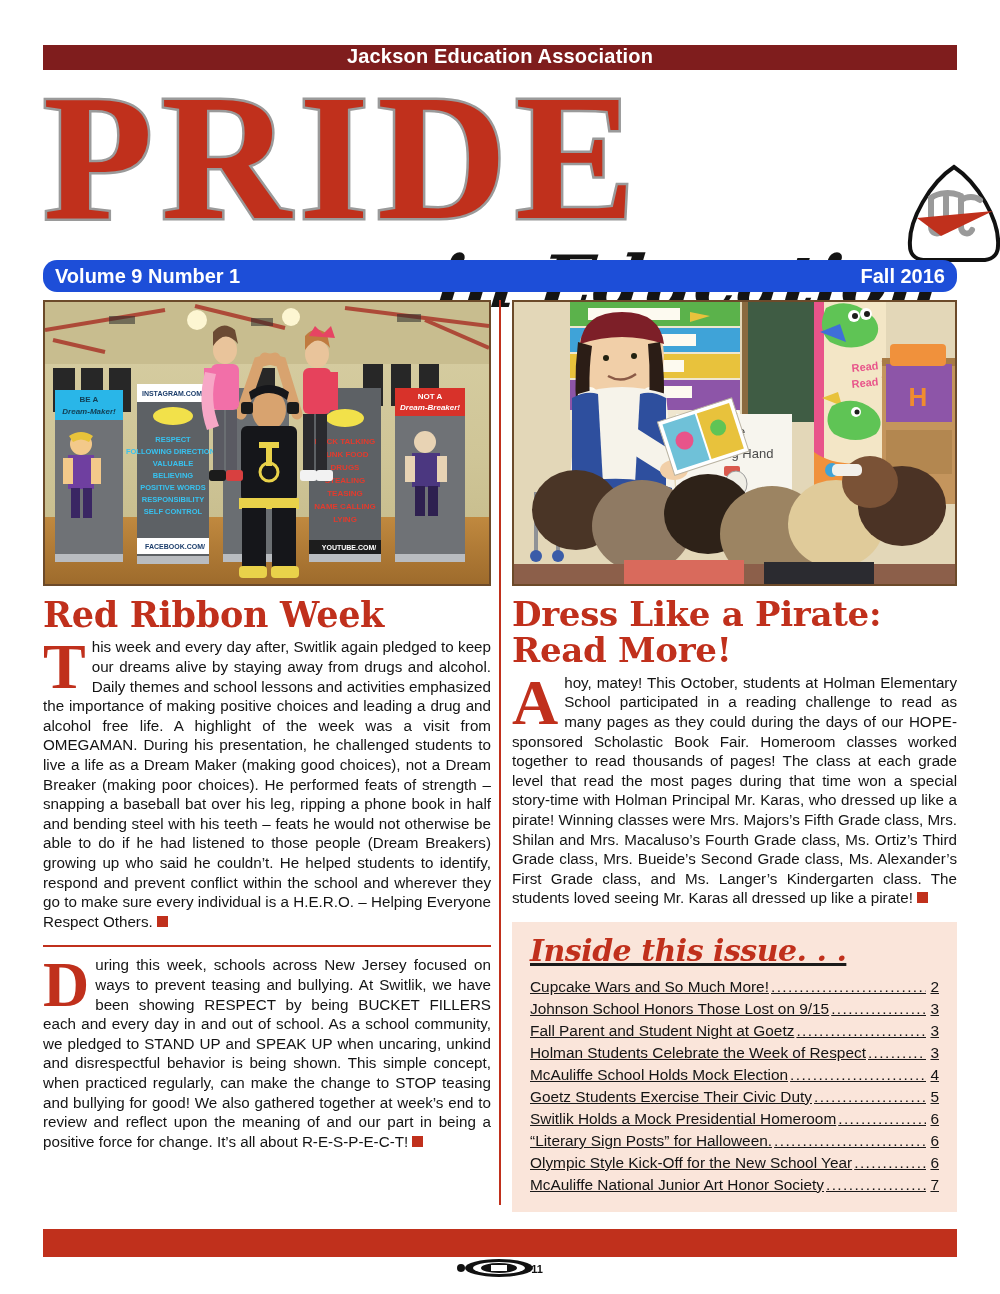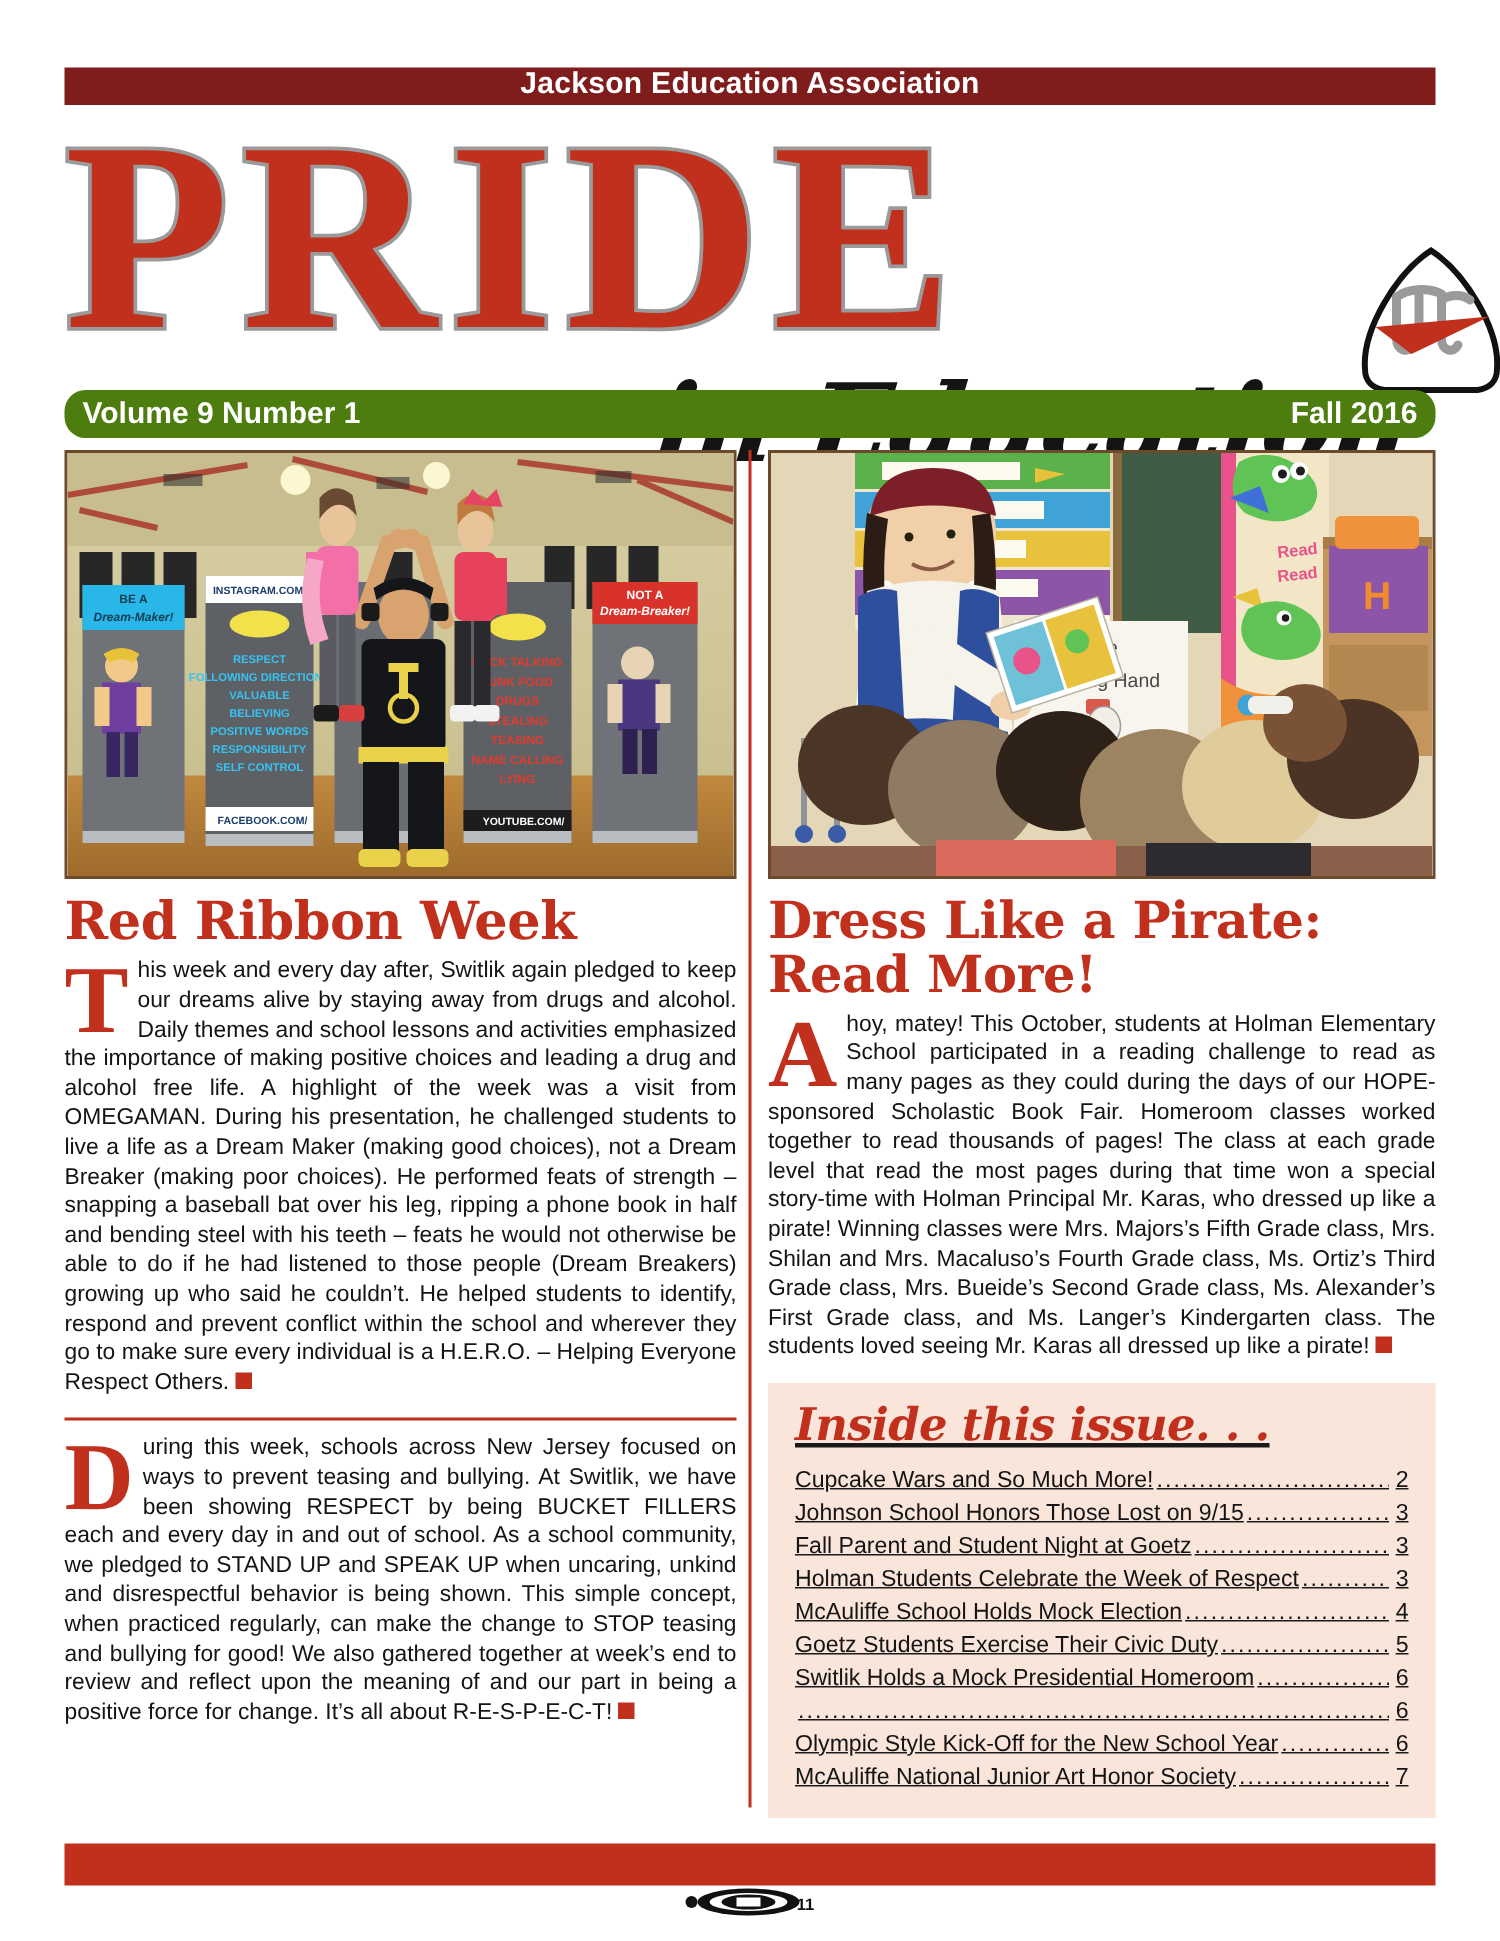--- a/index.html
+++ b/index.html
@@ -46,21 +46,21 @@
     font-size:72px;line-height:1;
     color:#141414;
     letter-spacing:-1px;
     transform:skewX(-6deg);
   }
 
   .crest{position:absolute;left:858px;top:86px;width:106px;height:104px;}
 
   .volbar{
     position:absolute;left:43px;top:260px;width:914px;height:32px;
-    background:#4d7c0f;display:flex;align-items:center;
+    background:#1d4ed8;display:flex;align-items:center;
     justify-content:space-between;box-sizing:border-box;padding:0 12px;border-radius:14px;
   }
   .volbar span{color:#fff;font-weight:bold;font-size:20px;}
 
   
   .col-divider{
     position:absolute;left:499px;top:300px;width:2px;height:905px;
     background:#C0301C;
   }
   .left-col{position:absolute;left:43px;top:300px;width:448px;}
@@ -508,20 +508,21 @@
             <span class="t">Goetz Students Exercise Their Civic Duty</span>
             <span class="dots">..........................................................................................</span>
             <span class="pg">5</span>
           </div>
           <div class="toc-row">
             <span class="t">Switlik Holds a Mock Presidential Homeroom</span>
             <span class="dots">..........................................................................................</span>
             <span class="pg">6</span>
           </div>
           <div class="toc-row">
+            <span class="t">“Literary Sign Posts” for Halloween.</span>
             <span class="dots">..........................................................................................</span>
             <span class="pg">6</span>
           </div>
           <div class="toc-row">
             <span class="t">Olympic Style Kick-Off for the New School Year</span>
             <span class="dots">..........................................................................................</span>
             <span class="pg">6</span>
           </div>
           <div class="toc-row">
             <span class="t">McAuliffe National Junior Art Honor Society</span>

